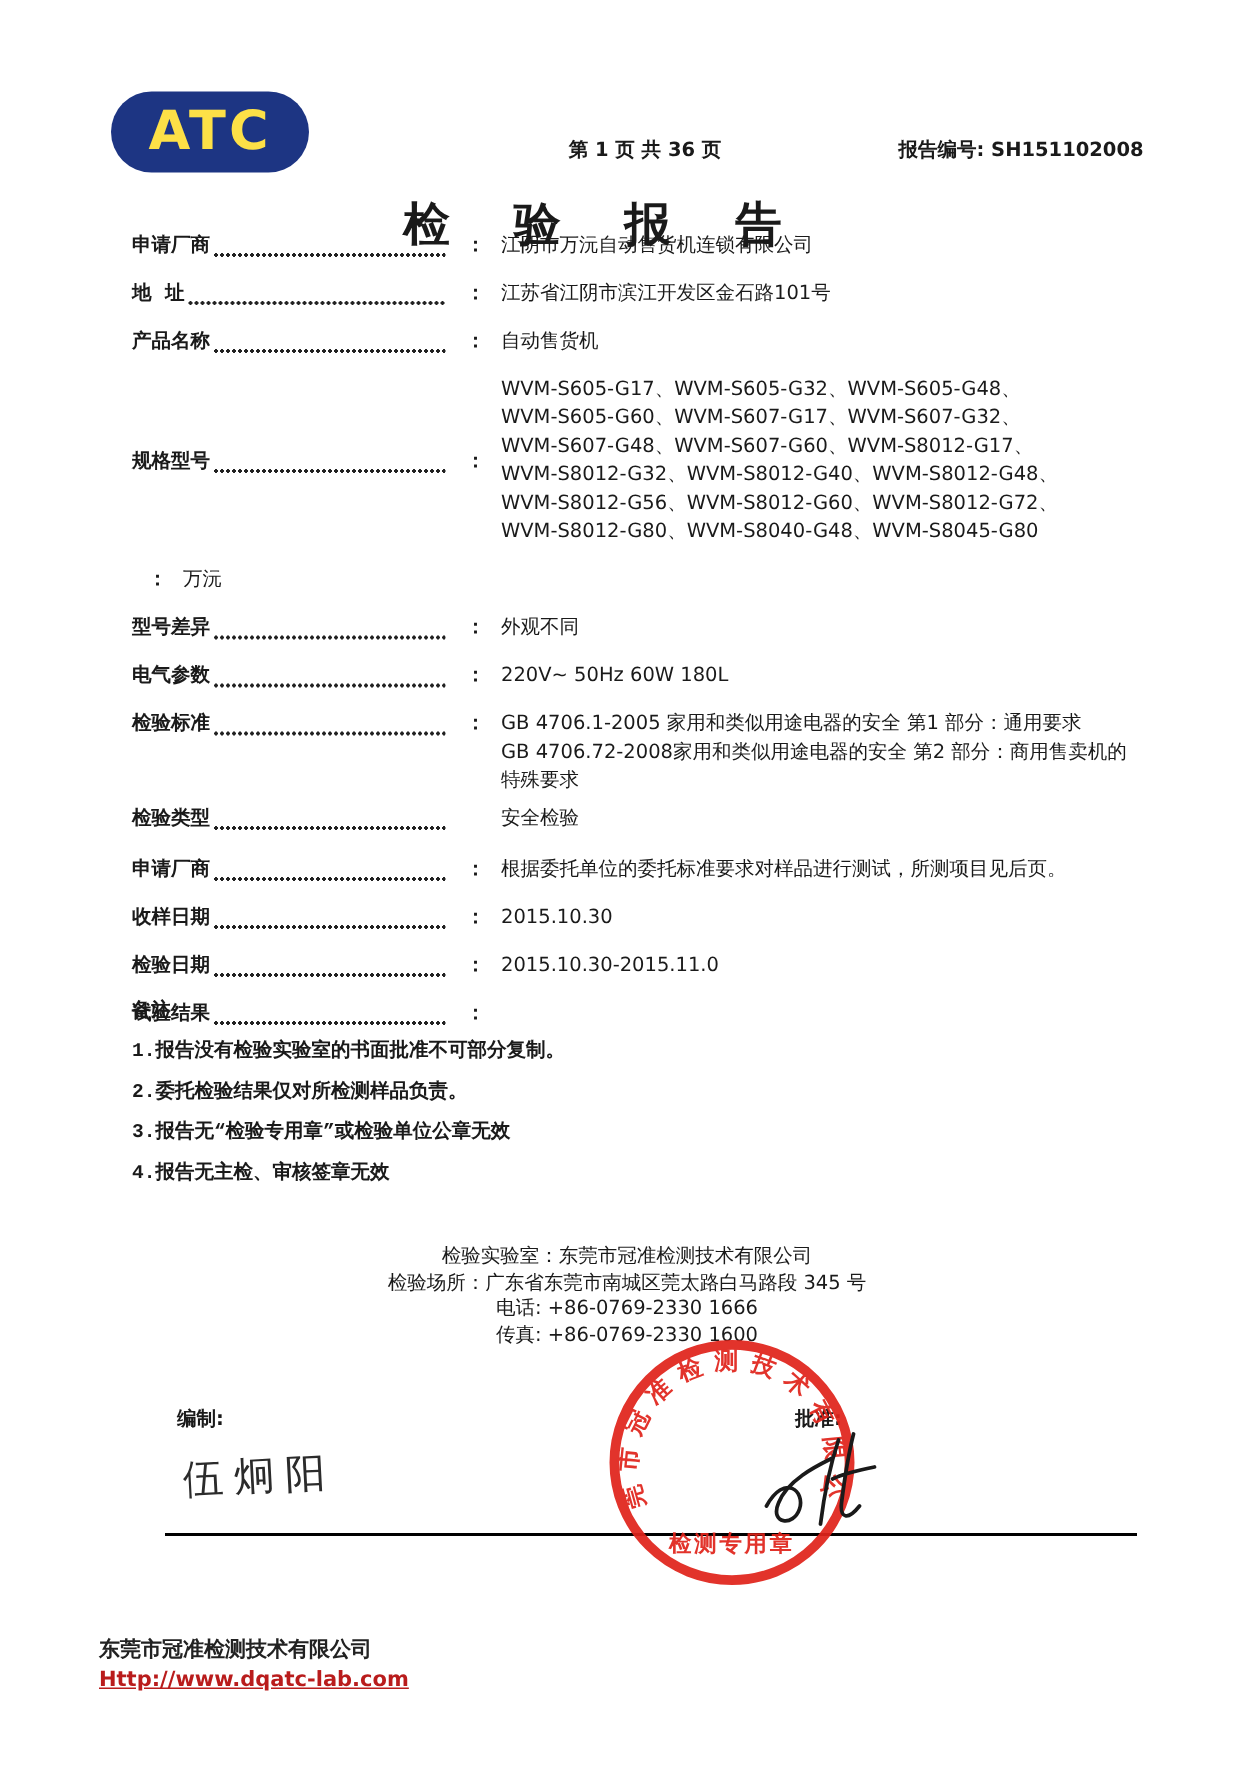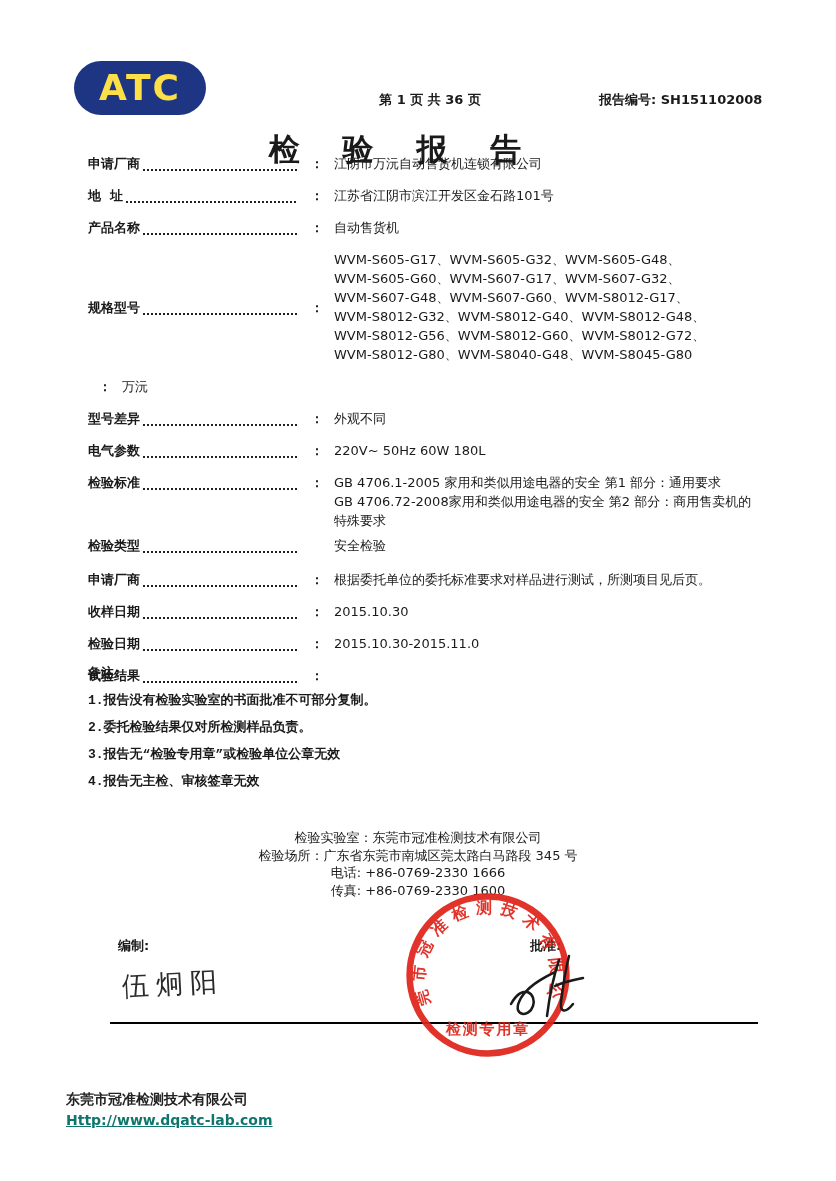--- a/index.html
+++ b/index.html
@@ -48,21 +48,21 @@
   .prepared-name { position:absolute; left:122px; top:966px; font-size:27px; color:#2b2b2b;
                    transform:rotate(-3deg); letter-spacing:7px; }
   .sig-line { position:absolute; left:110px; top:1022px; width:648px; border-top:2px solid #000; }
 
   .stamp { position:absolute; left:404px; top:891px; width:168px; height:168px; opacity:0.93; }
   .scribble { position:absolute; left:503px; top:942px; width:100px; height:90px; }
 
   
   .footer-company { position:absolute; left:66px; top:1091px; font-size:14px; font-weight:bold; color:#222; }
   .footer-link { position:absolute; left:66px; top:1112px; font-size:14px; font-weight:bold;
-                 color:#0f766e; text-decoration:underline; cursor:pointer; }
+                 color:#b91c1c; text-decoration:underline; cursor:pointer; }
 </style>
 </head>
 <body>
 
 <div class="page">
 
   <div class="logo">
     <span>ATC</span>
   </div>
 

